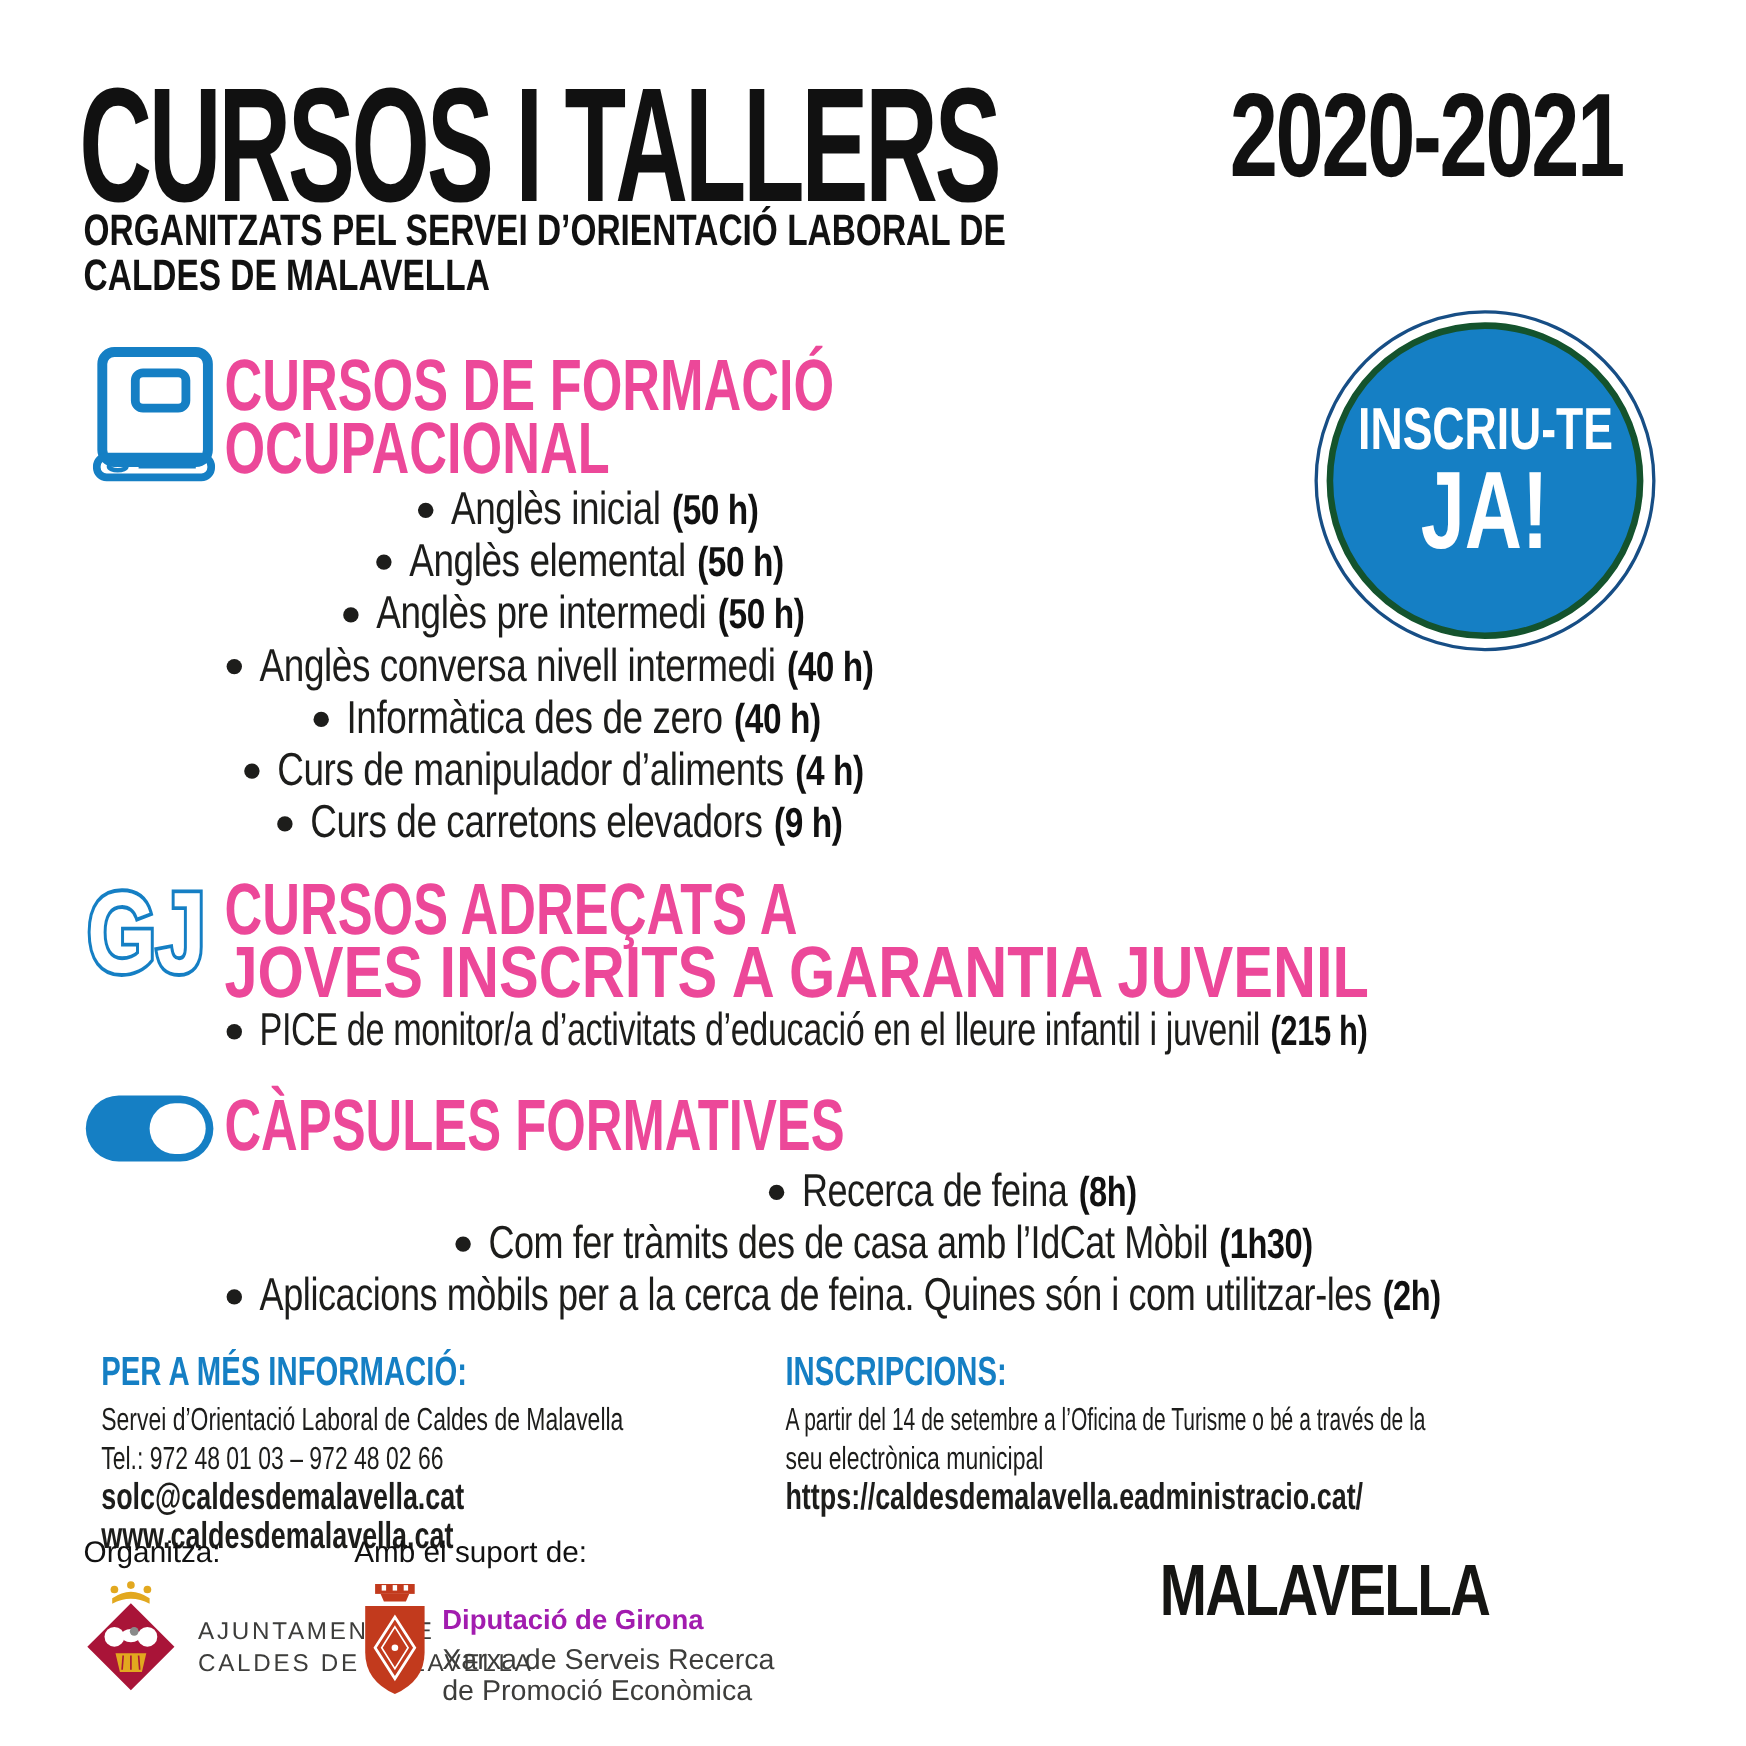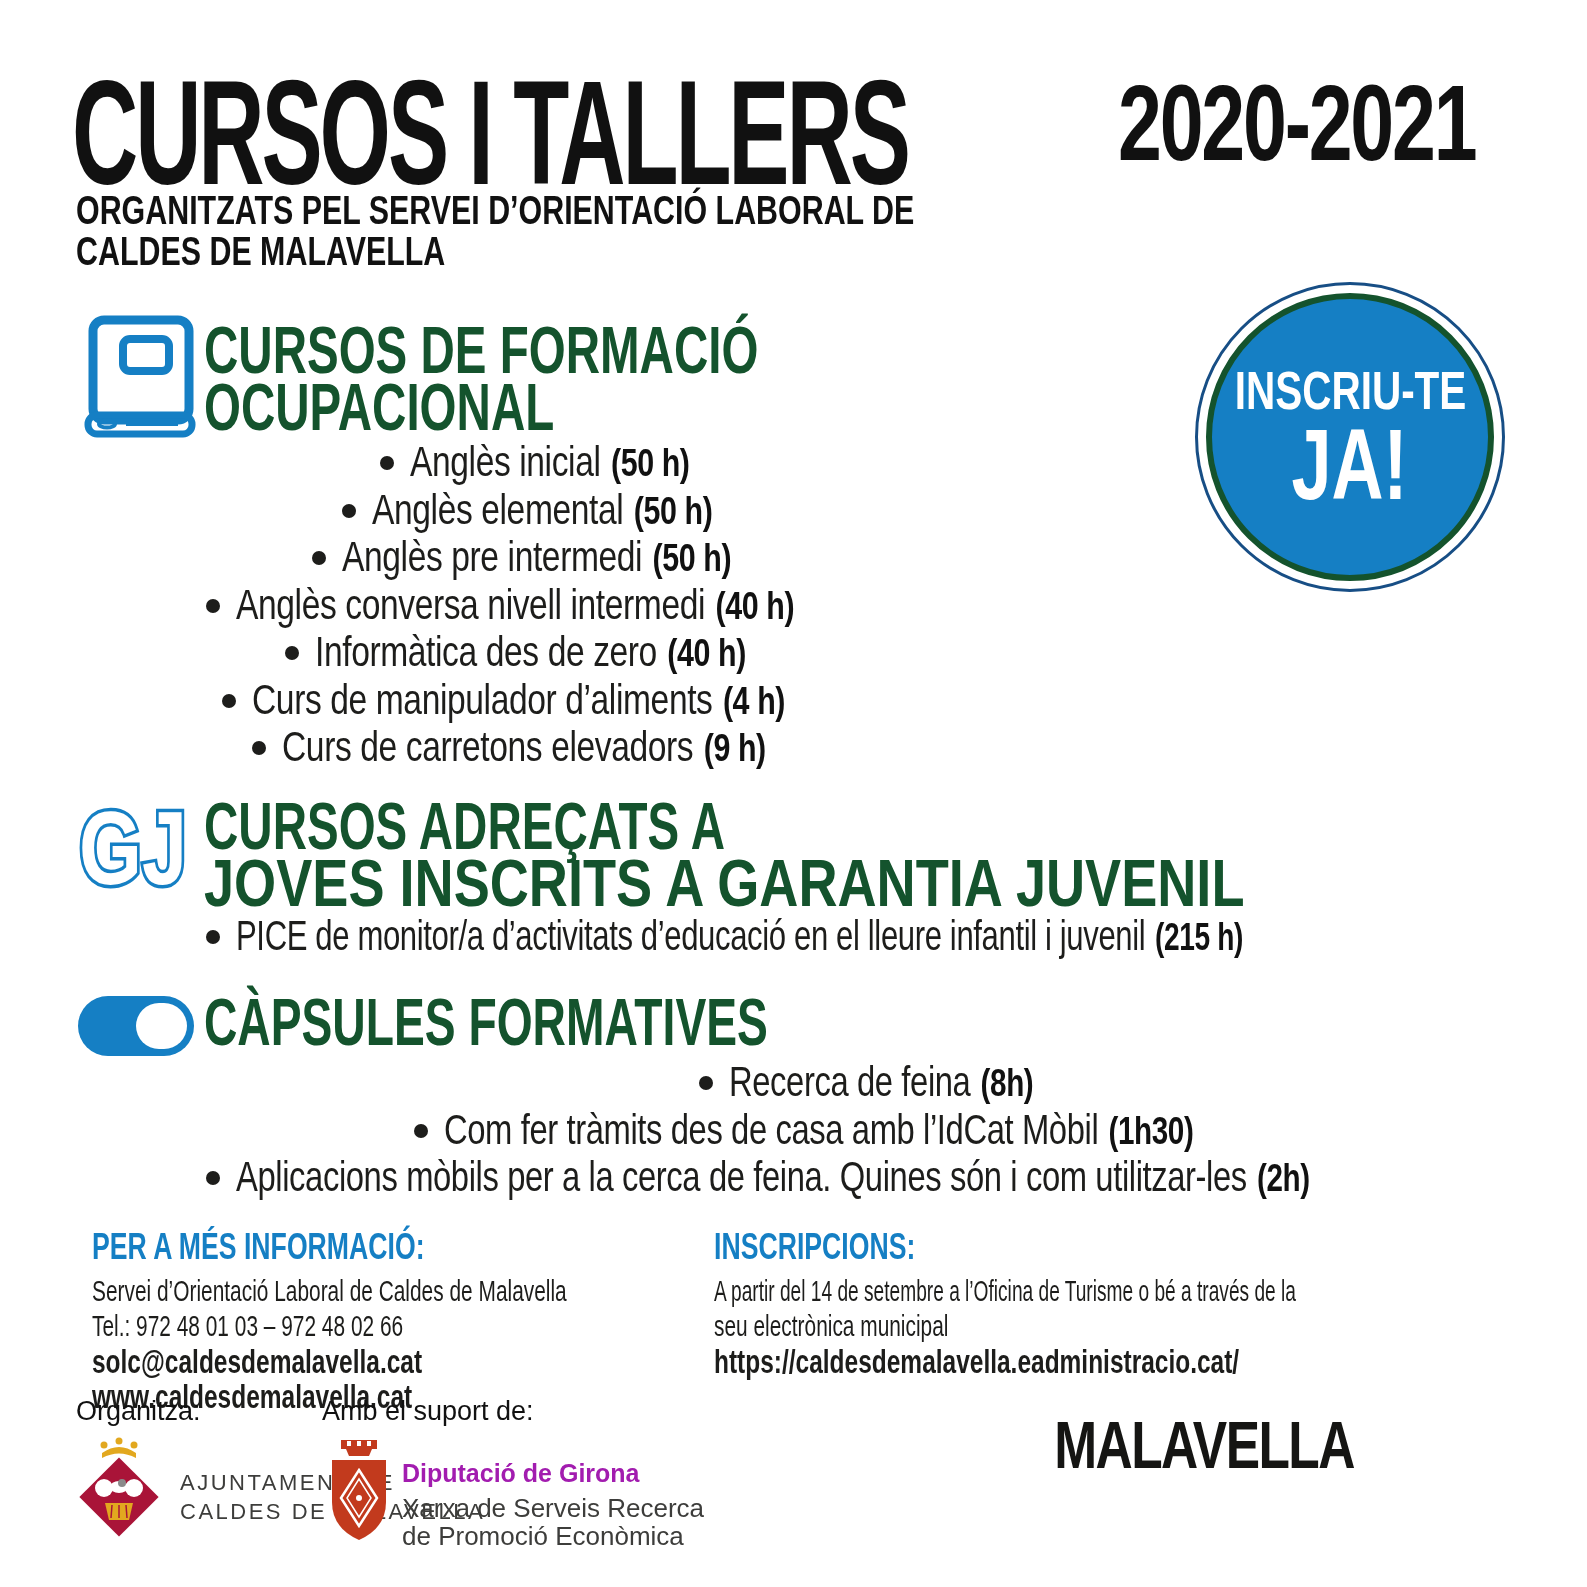--- a/index.html
+++ b/index.html
@@ -21,21 +21,21 @@
   .badge{left:1195px;top:282px;width:310px;height:310px;border:3px solid #174e85;border-radius:50%;
          box-sizing:border-box;display:flex;align-items:center;justify-content:center;}
   .badge-inner{width:288px;height:288px;border:6px solid #14532d;border-radius:50%;background:#157fc4;
          box-sizing:border-box;display:flex;flex-direction:column;align-items:center;justify-content:center;}
   .badge-l1{font-size:54px;line-height:56px;font-weight:bold;color:#fff;}
   .badge-l1 .condc{transform:scaleX(0.75);}
   .badge-l2{font-size:100px;line-height:96px;font-weight:bold;color:#fff;margin-top:-2px;}
   .badge-l2 .condc{transform:scaleX(0.72);}
 
   
-  .sec-head{font-weight:bold;color:#14532d;font-size:66px;line-height:57px;}
+  .sec-head{font-weight:bold;color:#ec4899;font-size:66px;line-height:57px;}
   .sec-head .hline{display:block;}
   .sx72{transform:scaleX(0.72);}
   .sx70{transform:scaleX(0.70);}
   .sx82{transform:scaleX(0.82);}
 
   
   .items{display:block;}
   .item{display:block;height:47.5px;line-height:47.5px;white-space:nowrap;text-align:center;}
   .bullet{display:inline-block;width:14px;height:14px;border-radius:50%;background:#1d1d1b;
           vertical-align:middle;margin-right:16px;margin-top:-6px;}

